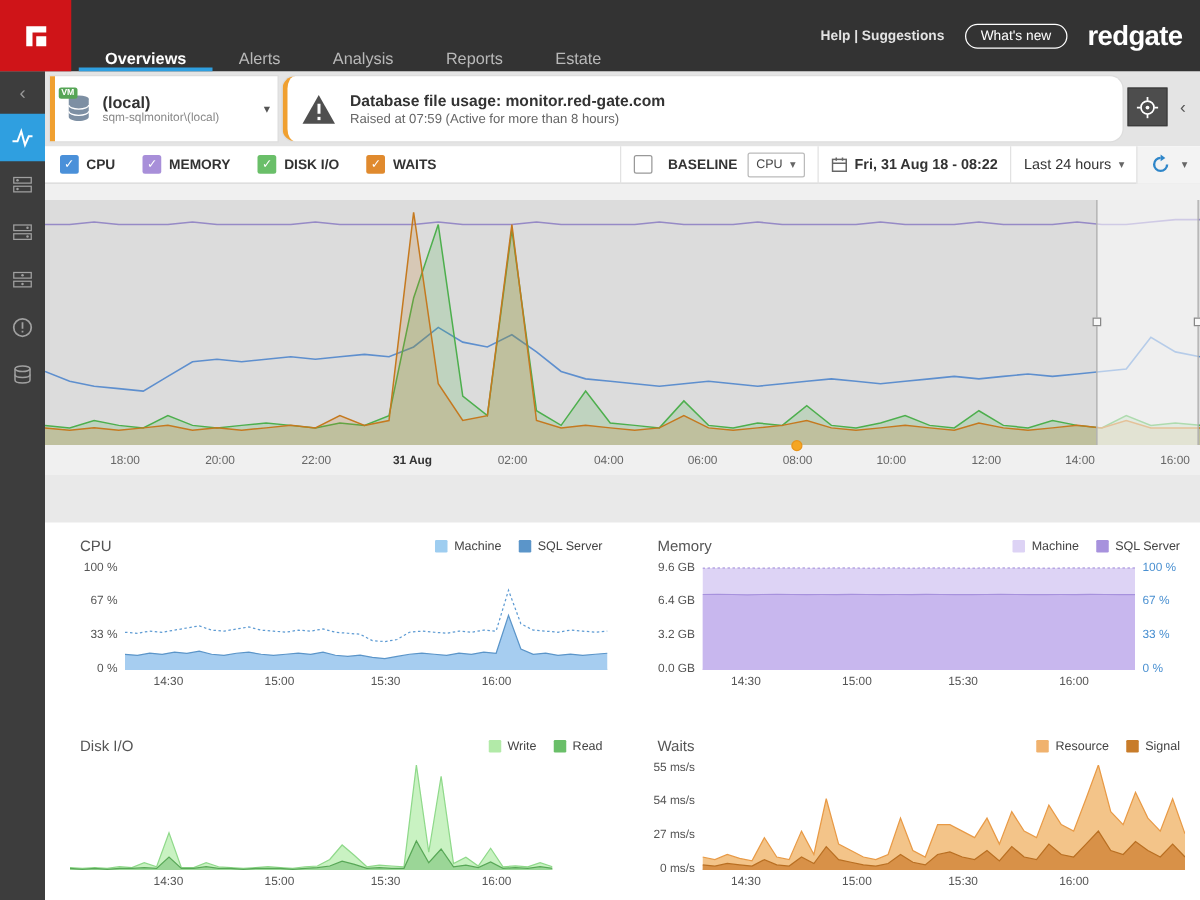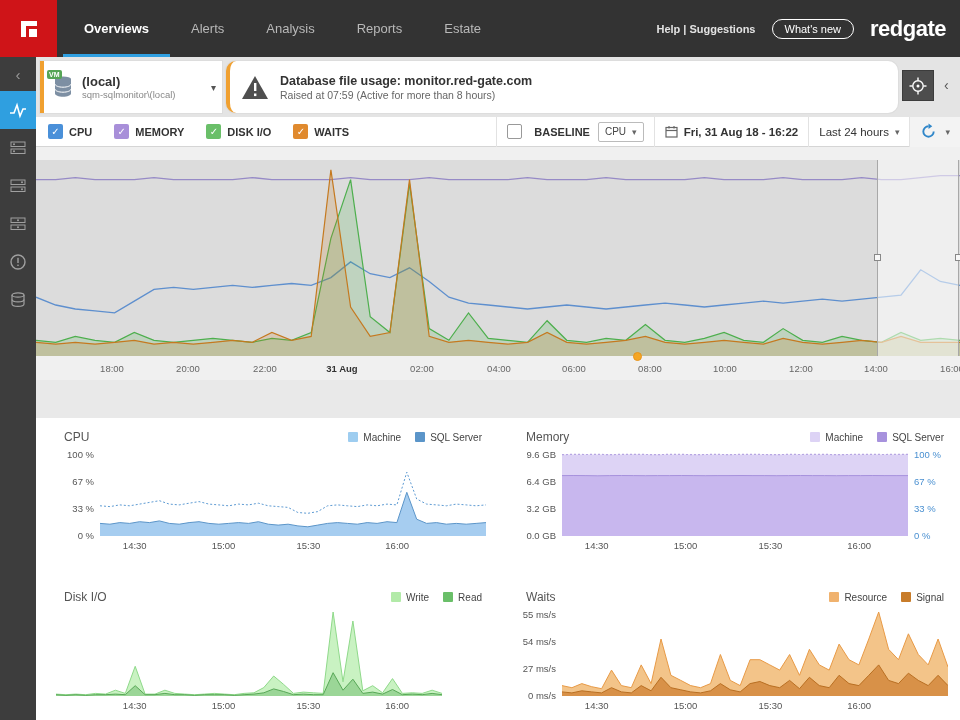--- a/index.html
+++ b/index.html
@@ -3,21 +3,21 @@
 <meta charset="utf-8">
 <style>
   * { margin:0; padding:0; box-sizing:border-box; }
   html,body { width:960px; height:720px; }
   body { font-family:"Liberation Sans","DejaVu Sans",sans-serif; background:#e9e9e9; }
   .screen { position:relative; width:960px; height:720px; overflow:hidden; background:#e9e9e9; }
 
   
   .topbar { position:absolute; left:0; top:0; width:960px; height:57px; background:#333; display:flex; align-items:stretch; z-index:30; }
   .logo-tile { width:57px; height:57px; background:#cf1418; display:flex; align-items:center; justify-content:center; flex:0 0 57px; }
-  .nav { display:flex; margin-left:6px; }
+  .nav { display:flex; margin-left:6px;align-items:flex-end; }
   .nav-item { display:flex; align-items:center; padding:0 21px; font-size:13px; color:#b9b9b9; cursor:pointer; border-bottom:3px solid transparent; border-top:3px solid transparent; }
   .nav-item.active { color:#fff; font-weight:bold; border-bottom-color:#2f9fe0; }
   .top-right { margin-left:auto; display:flex; align-items:center; gap:16px; padding-right:14px; }
   .help-link { font-size:11px; font-weight:bold; color:#e3e3e3; cursor:pointer; }
   .whats-new { font-size:11px; color:#fff; border:1px solid #fff; border-radius:11px; padding:3px 12px; cursor:pointer; }
   .brand { font-size:22px; font-weight:bold; color:#fff; letter-spacing:-0.5px; }
 
   
   .sidebar { position:absolute; left:0; top:57px; width:36px; bottom:0; background:#3d3d3d; display:flex; flex-direction:column; align-items:center; z-index:20; }
   .side-item { width:36px; height:38px; display:flex; align-items:center; justify-content:center; cursor:pointer; color:#a0a0a0; }
@@ -52,21 +52,21 @@
   .range-text { font-size:11.5px; color:#333; margin-right:6px; white-space:nowrap; }
   .caret { font-size:9px; color:#666; }
   .refresh-group { background:#f3f3f3; gap:8px; }
 
   
   .timeline { position:absolute; left:36px; top:147px; width:924px; height:233px; background:#f0f0f0; }
   .tl-plot { position:absolute; left:0; top:13px; width:924px; height:196px; background:#dcdcdc; overflow:hidden; }
   .tl-selection { position:absolute; top:0; bottom:0; left:841px; width:82px; background:rgba(255,255,255,0.55); border-left:1px solid #a8a8a8; border-right:1px solid #a8a8a8; cursor:ew-resize; }
   .tl-handle { position:absolute; top:50%; margin-top:-4px; width:7px; height:7px; background:#f8f8f8; border:1px solid #888; }
   .tl-handle.h-left { left:-4px; } .tl-handle.h-right { right:-4px; }
-  .tl-axis { position:absolute; left:12px; bottom:0; height:24px; width:752px; }
+  .tl-axis { position:absolute; left:0; bottom:0; height:24px; width:752px; }
   .tl-axis span { position:absolute; top:7px; transform:translateX(-50%); font-size:9.5px; color:#666; }
   .tl-axis span.em { color:#333; font-weight:bold; }
   .tl-dot { position:absolute; left:597px; top:205px; width:9px; height:9px; border-radius:50%; background:#f5a623; border:1px solid #e8941a; }
 
   
   .charts-panel { position:absolute; left:36px; top:418px; width:924px; height:302px; background:#fff; }
   .chart-card { position:absolute; width:430px; height:148px; }
   .card-head { display:flex; align-items:center; height:22px; padding:0 4px 0 8px; }
   .card-title { font-size:12px; color:#555; }
   .legend { margin-left:auto; display:flex; gap:14px; align-items:center;padding-left:28px; }
@@ -226,21 +226,21 @@
         <span class="caret">▾</span>
       </span>
     </div>
     <div class="m-group">
       <svg width="13" height="13" viewBox="0 0 13 13">
         <rect x="1" y="2.5" width="11" height="9.5" fill="none" stroke="#666" stroke-width="1.2"></rect>
         <line x1="1" y1="5.5" x2="12" y2="5.5" stroke="#666" stroke-width="1.2"></line>
         <line x1="4" y1="1" x2="4" y2="3.5" stroke="#666" stroke-width="1.2"></line>
         <line x1="9" y1="1" x2="9" y2="3.5" stroke="#666" stroke-width="1.2"></line>
       </svg>
-      <span class="date-text">Fri, 31 Aug 18 - 16:22</span>
+      <span class="date-text">Fri, 31 Aug 18 - 08:22</span>
     </div>
     <div class="m-group">
       <span class="range-text">Last 24 hours</span>
       <span class="caret">▾</span>
     </div>
     <div class="m-group refresh-group">
       <svg width="17" height="17" viewBox="0 0 18 18">
         <path d="M14.5 9 A5.5 5.5 0 1 1 9 3.5" fill="none" stroke="#2f86c9" stroke-width="2"></path>
         <polygon points="9,0.6 9,6.4 13,3.5" fill="#2f86c9"></polygon>
       </svg>

